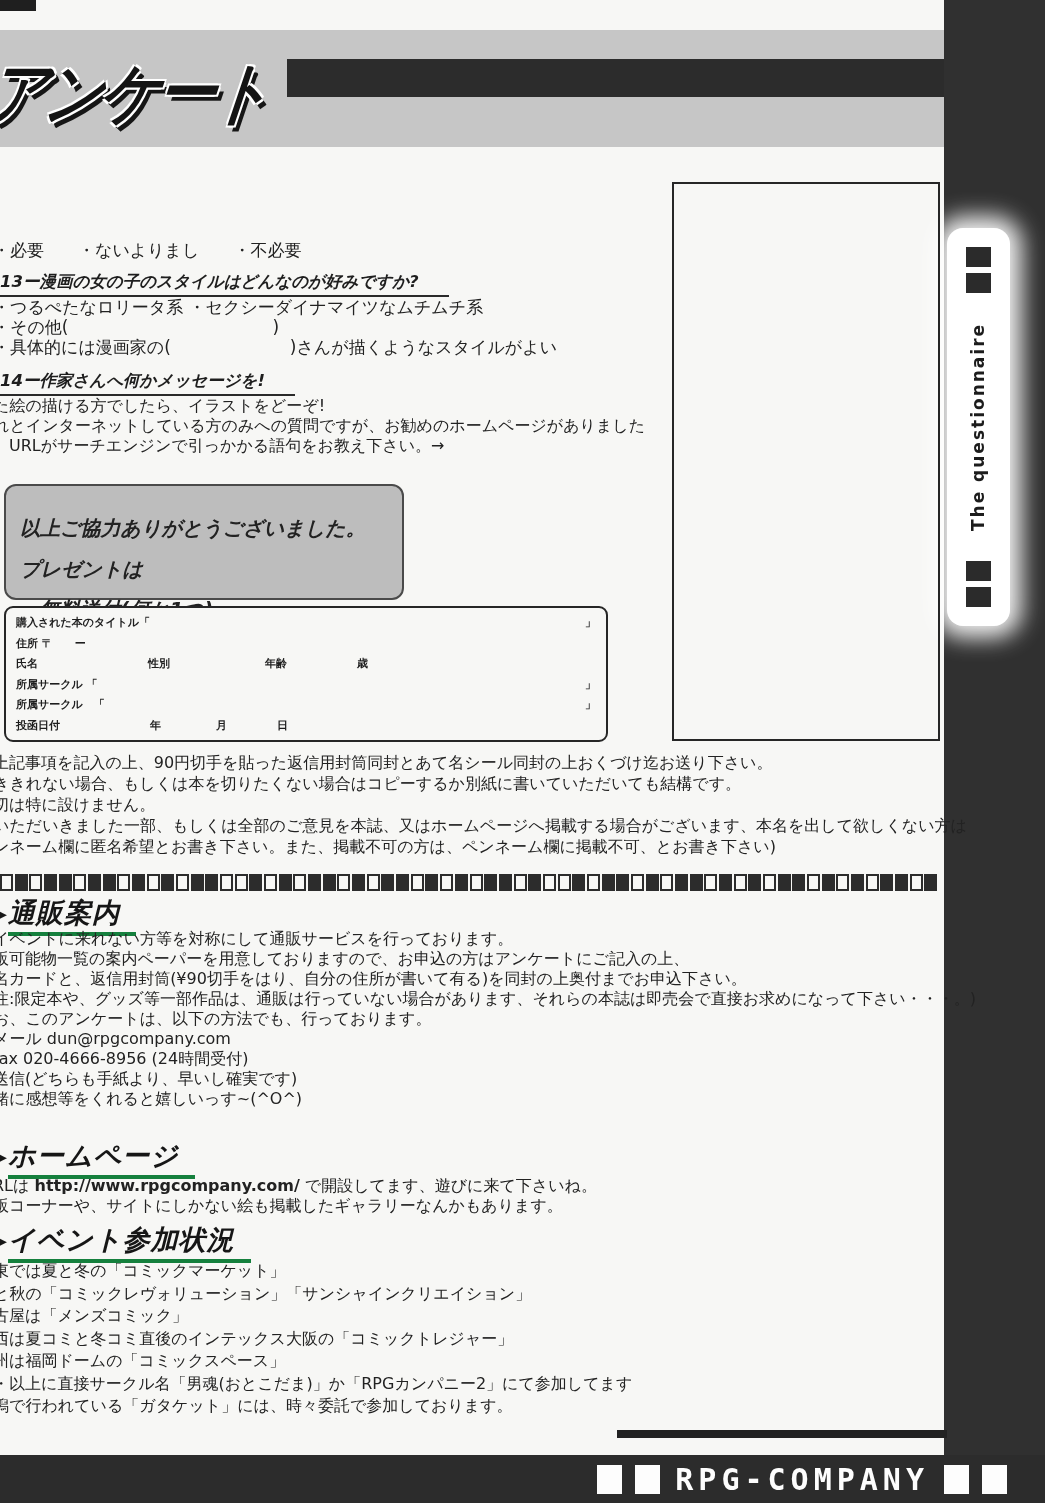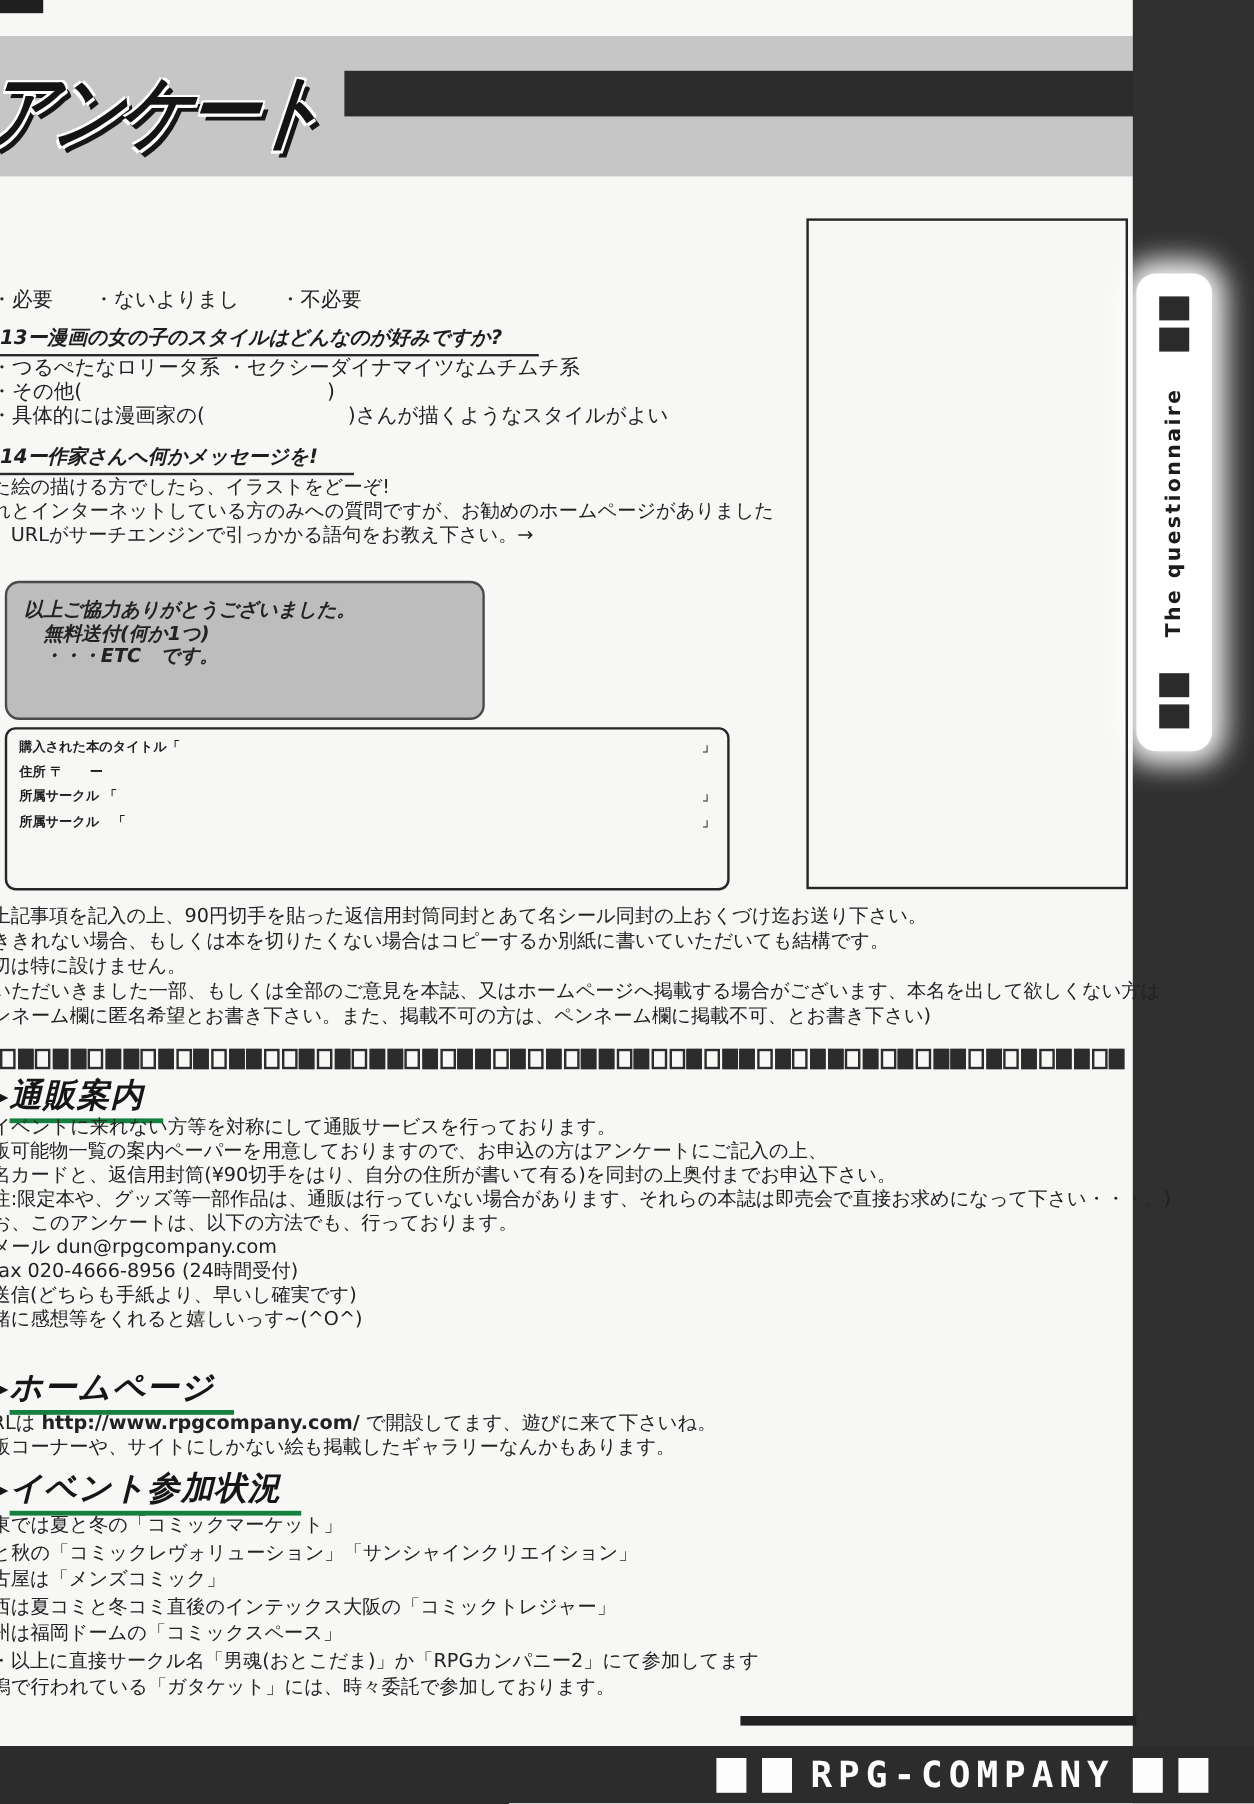--- a/index.html
+++ b/index.html
@@ -41,21 +41,21 @@
   .q-heading{position:absolute;font-size:16.5px;font-weight:bold;font-style:italic;white-space:nowrap;}
   .q-heading span{display:inline-block;border-bottom:2.5px solid #2a2a2a;padding-right:30px;padding-bottom:2px;}
   .tblock{position:absolute;}
   .tline{white-space:nowrap;font-size:16px;line-height:20px;color:#222;}
   .opt{font-size:17px;}
   
   .thanks-box{
     position:absolute;left:4px;top:484px;width:400px;height:116px;background:var(--boxfill);
     border:2.5px solid #4a4a4a;border-radius:12px;padding:12px 14px;box-sizing:border-box;
   }
-  .thanks-box .tline{font-size:16px;line-height:19.5px;font-style:italic;font-weight:600;}
+  .thanks-box .tline{font-size:20px;line-height:19.5px;font-style:italic;font-weight:600;margin-top:21px;}
   
   .entry-form{
     position:absolute;left:4px;top:606px;width:604px;height:136px;background:var(--paper);
     border:2.5px solid #262626;border-radius:9px;padding:7px 10px;box-sizing:border-box;
     font-size:11px;font-weight:600;
   }
   .form-row{display:flex;align-items:baseline;height:20.5px;white-space:nowrap;}
   .fgrow{flex:1;}
   .ml110{margin-left:110px;} .ml95{margin-left:95px;} .ml70{margin-left:70px;}
   .ml90{margin-left:90px;} .ml55{margin-left:55px;} .ml50{margin-left:50px;}
@@ -121,42 +121,55 @@
     <span>14ー作家さんへ何かメッセージを!</span>
   </div>
   <div class="tblock cutleft" style="top:396px;">
       <div class="tline">た絵の描ける方でしたら、イラストをどーぞ!</div>
       <div class="tline">れとインターネットしている方のみへの質問ですが、お勧めのホームページがありました</div>
       <div class="tline">、URLがサーチエンジンで引っかかる語句をお教え下さい。→</div>
     </div>
 
   <div class="thanks-box">
       <div class="tline">以上ご協力ありがとうございました。</div>
+      <div class="tline">プレゼントは</div>
       <div class="tline">　無料送付(何か1つ)</div>
       <div class="tline">　・・・ETC　です。</div>
     </div>
 
   <div class="entry-form">
     <div class="form-row">
       <span>購入された本のタイトル「</span>
       <span class="fgrow"></span>
       <span>」</span>
     </div>
     <div class="form-row">
       <span>住所 〒　　ー</span>
     </div>
     <div class="form-row">
+      <span>氏名</span>
+      <span class="ml110">性別</span>
+      <span class="ml95">年齢</span>
+      <span class="ml70">歳</span>
+    </div>
+    <div class="form-row">
       <span>所属サークル 「</span>
       <span class="fgrow"></span>
       <span>」</span>
     </div>
     <div class="form-row">
       <span>所属サークル　「</span>
       <span class="fgrow"></span>
       <span>」</span>
+    </div>
+    <div class="form-row">
+      <span>投函日付</span>
+      <span class="ml90">年</span>
+      <span class="ml55">月</span>
+      <span class="ml50">日</span>
     </div>
   </div>
 
   <div class="tblock cutleft" style="top:752px;">
       <div class="tline note-line" style="line-height: 21px;">上記事項を記入の上、90円切手を貼った返信用封筒同封とあて名シール同封の上おくづけ迄お送り下さい。</div>
       <div class="tline note-line" style="line-height: 21px;">ききれない場合、もしくは本を切りたくない場合はコピーするか別紙に書いていただいても結構です。</div>
       <div class="tline note-line" style="line-height: 21px;">切は特に設けません。</div>
       <div class="tline note-line" style="line-height: 21px;">いただいきました一部、もしくは全部のご意見を本誌、又はホームページへ掲載する場合がございます、本名を出して欲しくない方は</div>
       <div class="tline note-line" style="line-height: 21px;">ンネーム欄に匿名希望とお書き下さい。また、掲載不可の方は、ペンネーム欄に掲載不可、とお書き下さい)</div>
     </div>

